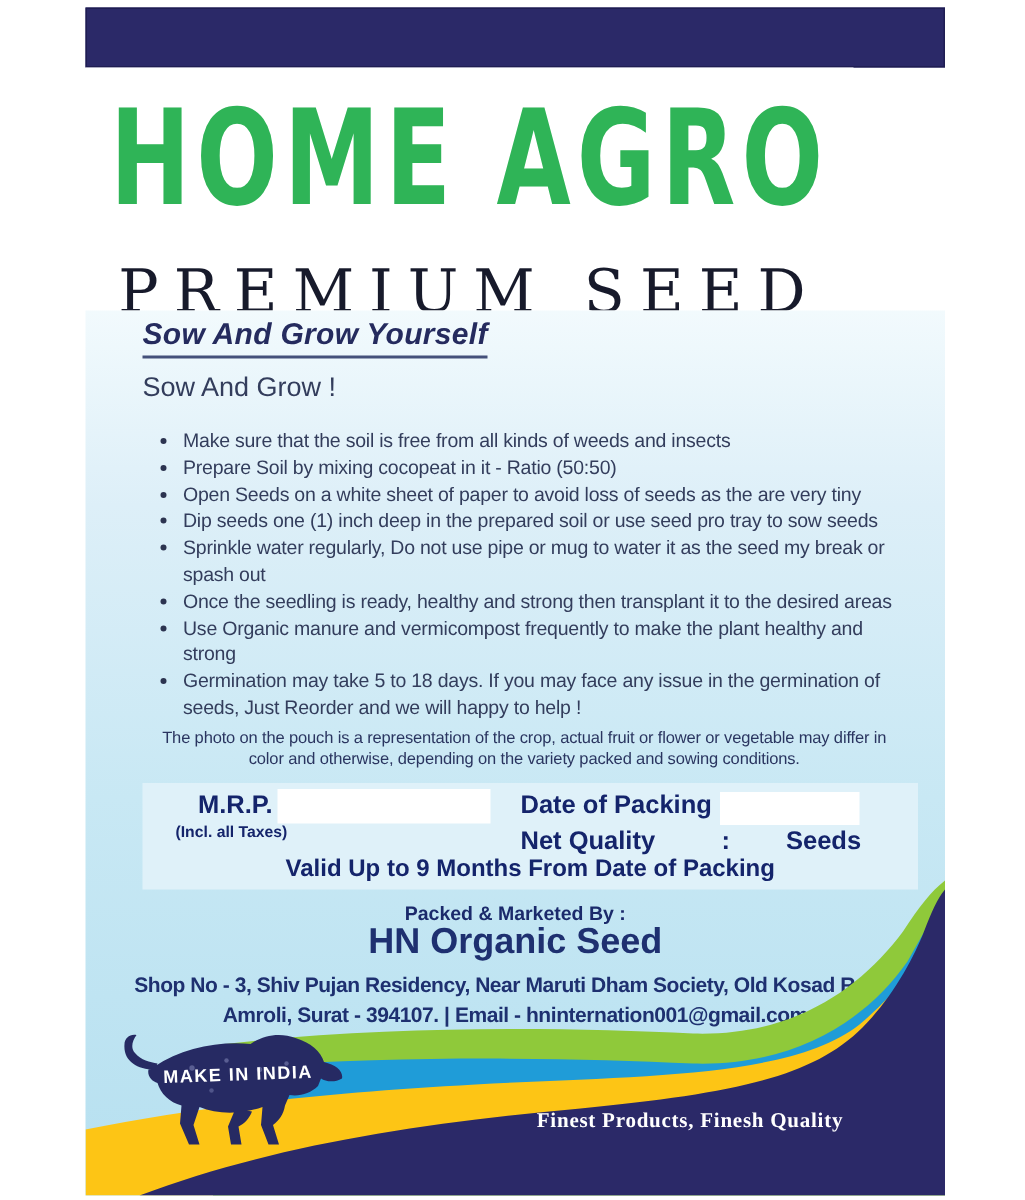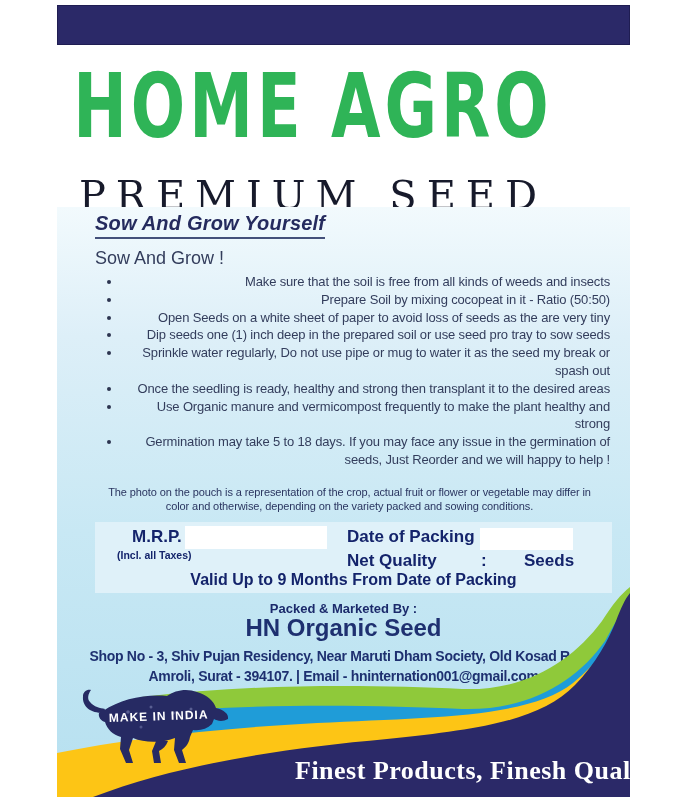--- a/index.html
+++ b/index.html
@@ -27,21 +27,21 @@
   .subtitle{margin-top:36px;font-family:"DejaVu Serif","Liberation Serif",serif;
     font-size:40px;line-height:40px;letter-spacing:10px;color:#171a2b;white-space:nowrap;}
 
   
   .panel{position:relative;width:573px;height:590px;
     background:linear-gradient(180deg,#f2fafd 0%,#ddeff8 22%,#c8e8f4 55%,#b6e0f0 100%);}
   .content{position:relative;padding:5px 20px 0 38px;width:555px;color:var(--text_navy);}
   .section-heading{display:inline-block;font-size:20px;font-weight:bold;font-style:italic;
     color:#252b5e;border-bottom:2px solid #44507a;padding-bottom:2px;letter-spacing:.2px;}
   .intro{margin-top:9px;font-size:18px;color:#333d5c;}
-  ul.instructions{margin-top:4px;padding-left:27px;width:515px;text-align:right;}
+  ul.instructions{margin-top:16px;padding-left:27px;width:515px;}
   ul.instructions li{font-size:13px;line-height:17.8px;letter-spacing:-.15px;color:#333d5c;}
   ul.instructions li::marker{color:#2c3450;}
 
   .disclaimer{position:absolute;left:40px;top:278px;width:505px;text-align:center;
     font-size:11px;line-height:14px;font-weight:normal;color:#2a3560;letter-spacing:-.1px;}
 
   
   .mrp-box{position:absolute;left:38px;top:315px;width:517px;height:71px;background:#dff1f9;}
   .mrp-box .lbl{position:absolute;font-weight:bold;color:#14246b;font-size:17px;white-space:nowrap;margin-left:11px;}
   .blank-box{position:absolute;background:#ffffff;}
@@ -61,22 +61,22 @@
   .company{position:absolute;left:0;top:407px;width:100%;text-align:center;
     font-weight:bold;font-size:24px;color:#1e3070;}
   .addr{position:absolute;width:100%;text-align:center;font-weight:bold;font-size:14px;
     letter-spacing:-.3px;color:#1e3070;white-space:nowrap;}
   .addr1{top:441px;}
   .addr2{top:461px;}
 
   
   .swoosh{position:absolute;left:0;bottom:0;width:573px;height:240px;display:block;}
   .tagline{position:absolute;left:238px;top:533px;width:330px;text-align:center;
-    font-family:"Liberation Serif",serif;font-weight:bold;font-size:26px;color:#ffffff;
-    letter-spacing:.5px;white-space:nowrap;margin-top:16px;}
+    font-family:"Liberation Serif",serif;font-weight:bold;font-size:14px;color:#ffffff;
+    letter-spacing:.5px;white-space:nowrap;}
   .mii-text{font-family:"Liberation Sans",sans-serif;font-weight:bold;font-size:12px;
     letter-spacing:1px;fill:#ffffff;}
 </style>
 </head>
 <body>
 
 <div class="label">
 
   <div class="topbar"></div>
 

